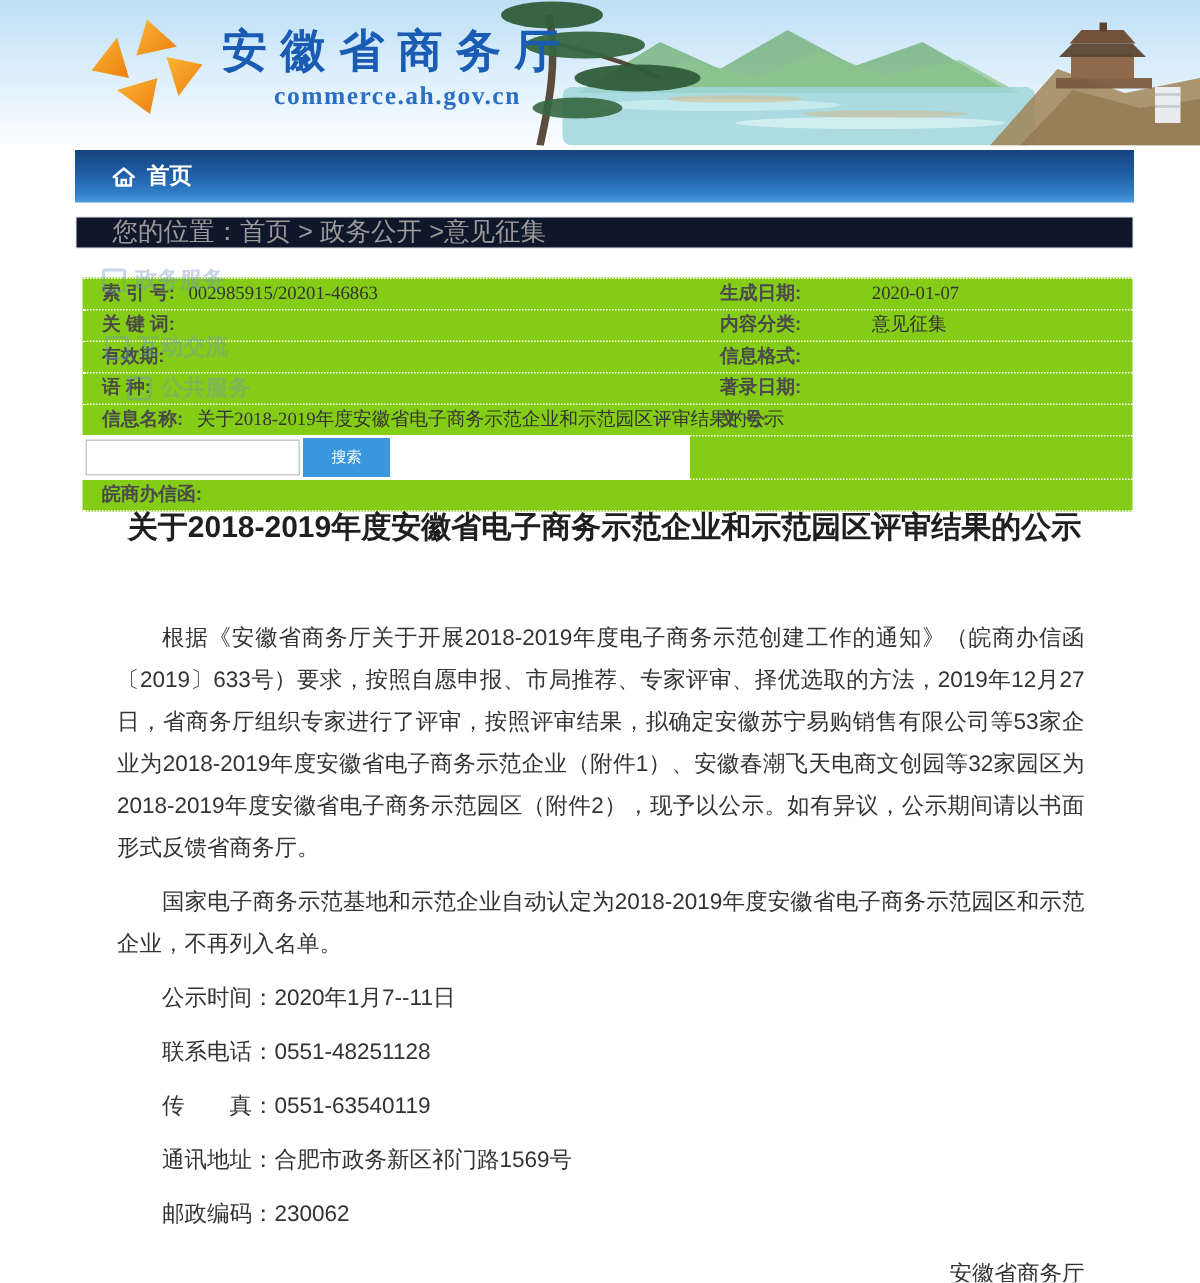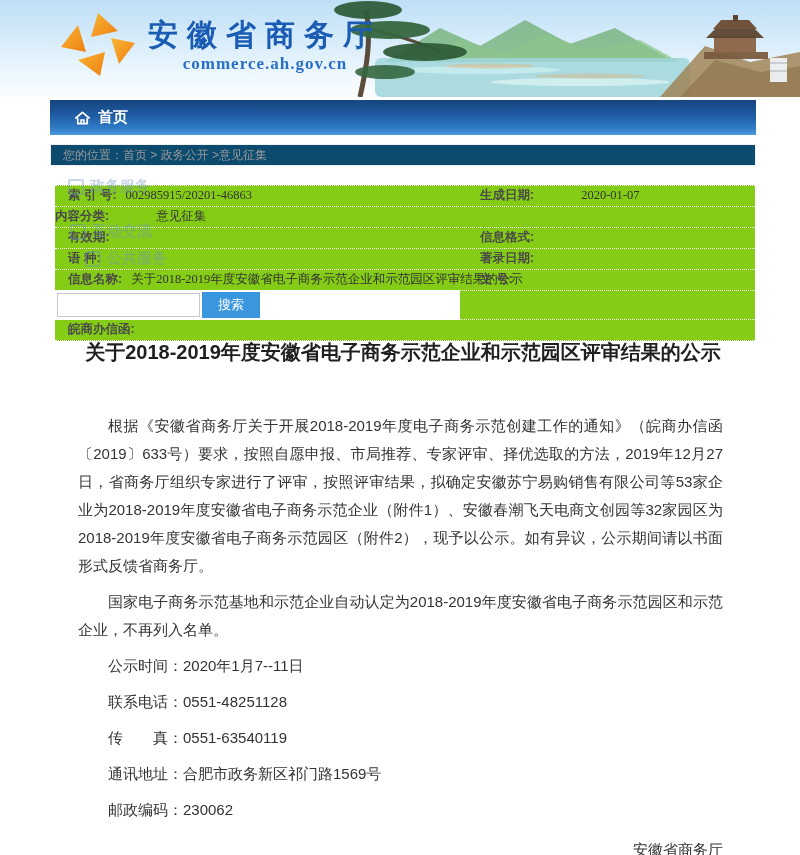--- a/index.html
+++ b/index.html
@@ -19,40 +19,40 @@
 
   
   .navbar{position:absolute;top:100px;left:50px;width:706px;height:35px;
     background:linear-gradient(180deg,#16447e 0%,#1f5da4 45%,#2f7cc6 80%,#4c9ade 100%);}
   .nav-home{display:flex;align-items:center;height:100%;padding-left:24px;gap:7px;
     color:#fff;font-size:15px;font-weight:bold;cursor:pointer;text-decoration:none;}
   .home-icon svg{display:block;}
 
   
   .breadcrumb{position:absolute;top:144px;left:50px;width:706px;height:22px;box-sizing:border-box;
-    background:#0c4a6e;border:1px solid #efefef;color:#9a9a9a;font-size:12px;line-height:20px;
-    padding-left:12px;}
+    background:#0f172a;border:1px solid #efefef;color:#9a9a9a;font-size:17px;line-height:20px;
+    padding-left:24px;}
 
   
   .meta-table{position:absolute;top:185px;left:55px;width:700px;background:#84cc16;
     font-size:12.5px;border-top:1px dotted #fff;}
   .mrow{display:flex;border-bottom:1px dotted #fdfdfd;height:20px;line-height:19px;}
   .mrow .cell{display:flex;box-sizing:border-box;overflow:visible;}
   .cell.left{width:425px;padding-left:13px;}
   .cell.right{flex:1;gap:33px;}
   .cell.full{width:100%;padding-left:13px;}
   .lbl{font-weight:bold;color:#4a4a4a;white-space:pre;}
   .val{color:#333;margin-left:9px;white-space:nowrap;font-family:Liberation Serif, serif;}
   .cell.right .val{margin-left:14px;}
   .search-row{height:28px;position:relative;border-bottom:1px dotted #fdfdfd;}
   .search-strip{position:absolute;left:-15px;top:-1px;width:420px;height:30px;background:#fff;
     display:flex;align-items:center;padding-left:17px;box-sizing:border-box;}
   .search-input{width:133px;height:22px;border:1px solid #c9c9c9;outline:none;padding:0 4px;}
   .search-btn{width:58px;height:26px;margin-left:2px;background:#3a97dd;color:#fff;border:none;
-    font-size:13px;cursor:pointer;}
+    font-size:10px;cursor:pointer;}
 
   
   .ghost{position:absolute;display:flex;align-items:center;font-size:15px;font-weight:bold;
     color:#6e93c2;opacity:.38;pointer-events:none;z-index:5;}
   .ghost-ico{width:12px;height:12px;border:2px solid currentColor;border-radius:2px;
     display:inline-block;margin-right:6px;}
 
   
   .article-title{position:absolute;top:338px;left:50px;width:706px;margin:0;text-align:center;
     font-size:20px;font-weight:bold;color:#1f1f1f;line-height:28px;}
@@ -155,20 +155,24 @@
       <div class="cell left">
         <span class="lbl">索 引 号:</span>
         <span class="val">002985915/20201-46863</span>
       </div>
       <div class="cell right">
         <span class="lbl">生成日期:</span>
         <span class="val">2020-01-07</span>
       </div>
     </div>
     <div class="mrow">
+      <div class="cell left">
+        <span class="lbl">关 键 词:</span>
+        <span class="val"></span>
+      </div>
       <div class="cell right">
         <span class="lbl">内容分类:</span>
         <span class="val">意见征集</span>
       </div>
     </div>
     <div class="mrow">
       <div class="cell left">
         <span class="lbl">有效期:</span>
         <span class="val"></span>
       </div>

